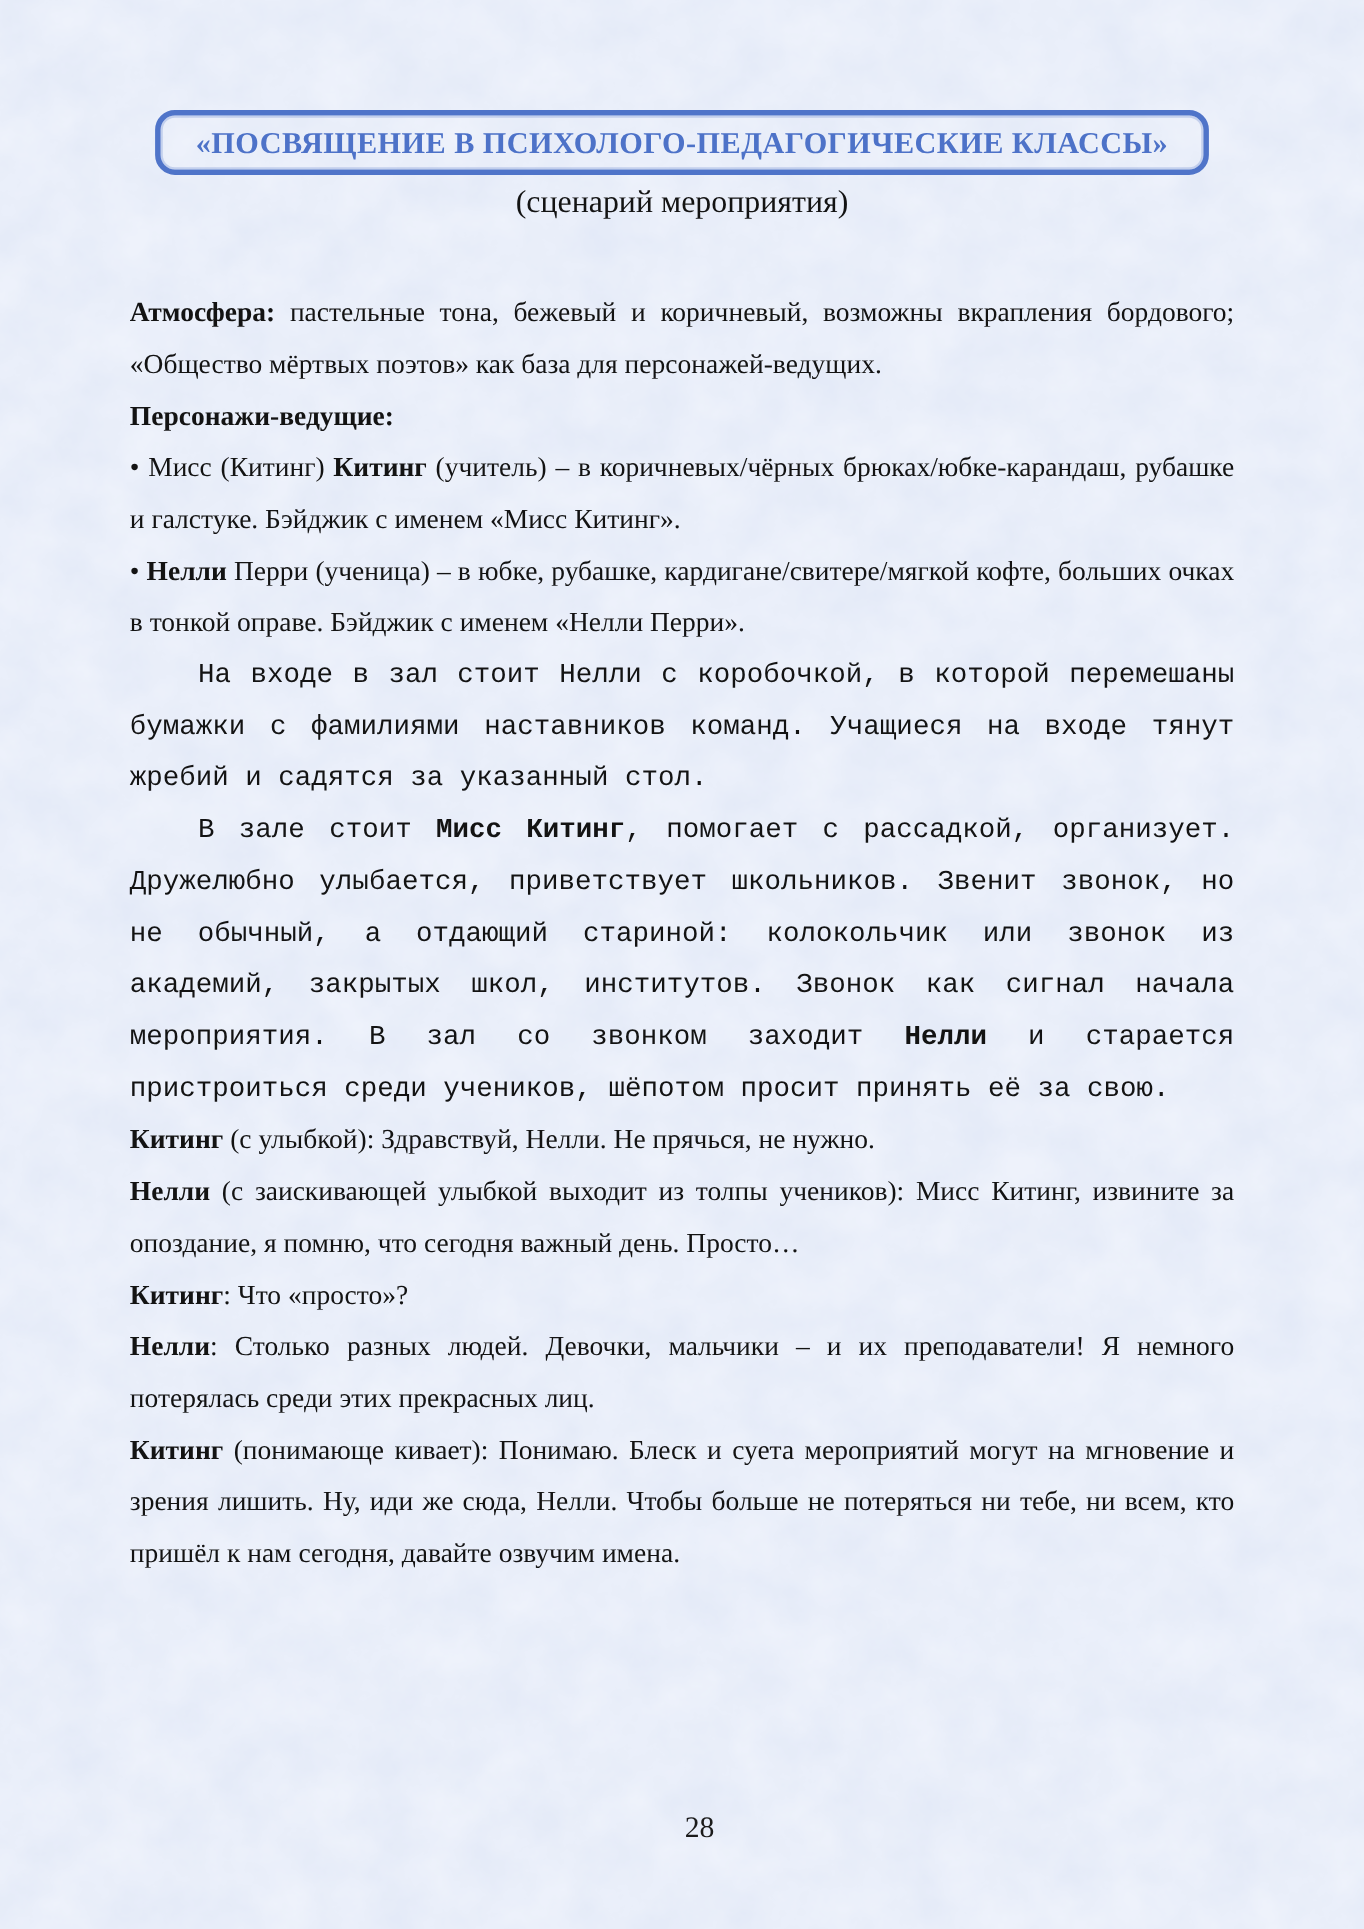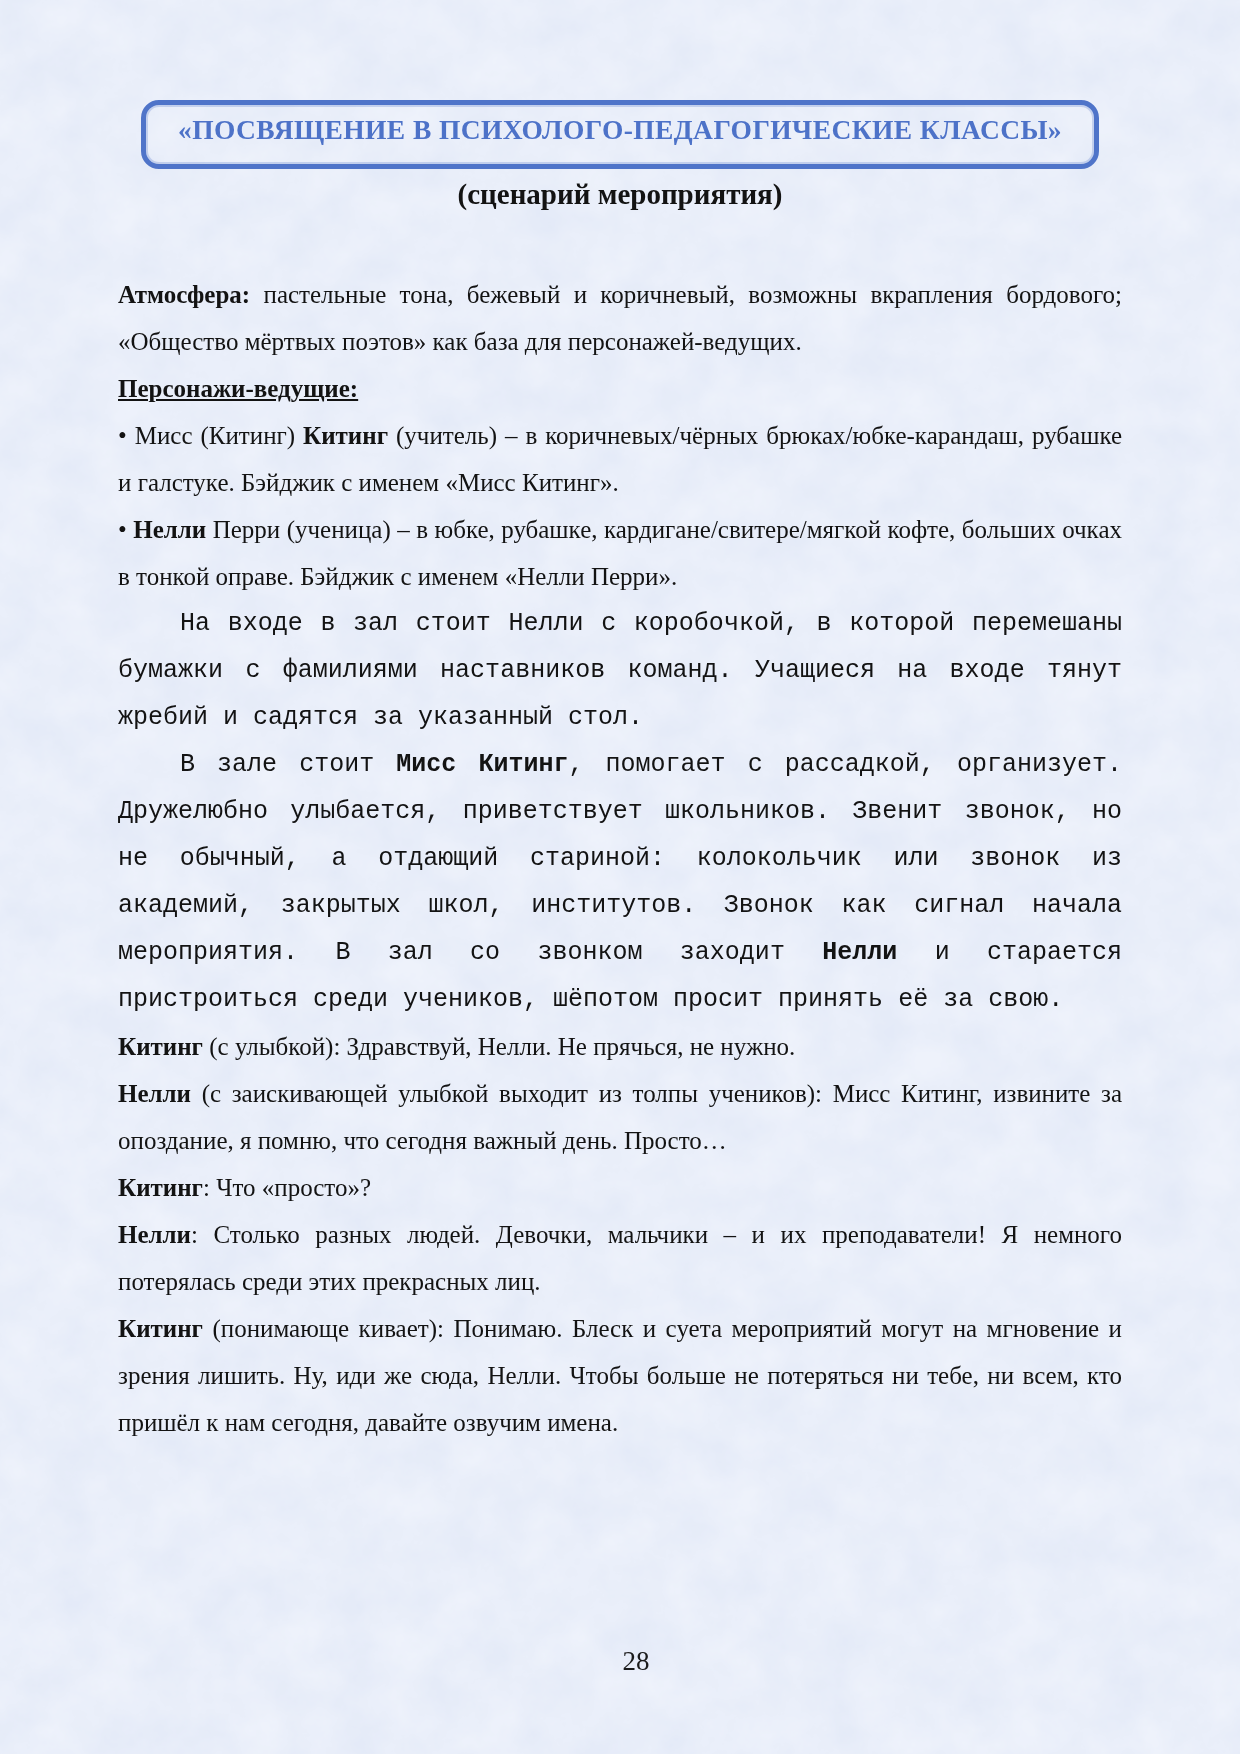--- a/index.html
+++ b/index.html
@@ -24,35 +24,35 @@
     padding: 0 118px;
     box-sizing: border-box;
   }
   .title-box {
     margin: 100px auto 0 auto;
     width: 958px;
     box-sizing: border-box;
     border: 5px solid #4f74c9;
     border-radius: 18px;
     box-shadow: inset 0 0 0 2px rgba(79,116,201,0.25);
-    padding: 10px 12px 19px 12px;
+    padding: 10px 12px 9px 12px;
     text-align: center;
   }
   .title-text {
     color: #4d72c8;
     font-weight: bold;
     font-size: 27.5px;
     letter-spacing: 0.4px;
     white-space: nowrap;
     line-height: 1.1;
   }
   .subtitle {
     margin-top: 9px;
     text-align: center;
-    font-weight: bold;
+    font-weight: normal;
     font-size: 29px;
     color: #131313;
   }
   .doc {
     margin-top: 60px;
     font-size: 25px;
     line-height: 47px;
     color: #131313;
   }
   .para {
@@ -62,21 +62,21 @@
   }
   .para--center {
     text-align: center;
     text-align-last: center;
   }
   .para--indent {
     text-indent: 62px;
     font-family: Liberation Mono, monospace;
   }
   .run-bold { font-weight: bold; }
-  .run-underline { text-decoration: underline; }
+  .run-underline { }
   .page-number {
     position: absolute;
     top: 1646px;
     left: 16px;
     width: 100%;
     text-align: center;
     font-size: 27px;
     color: #1b1b1b;
     z-index: 1;
   }

